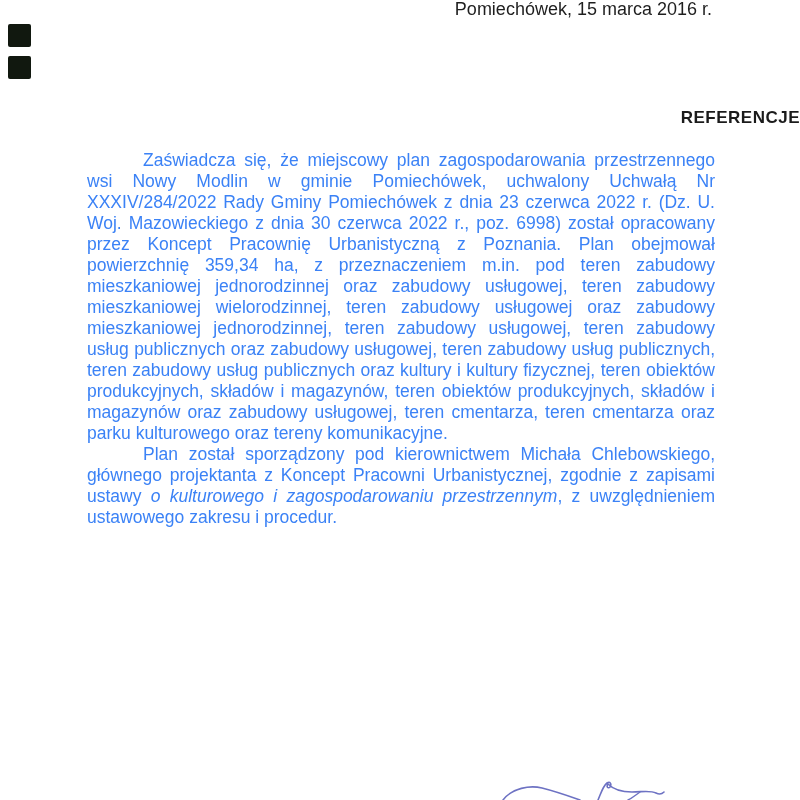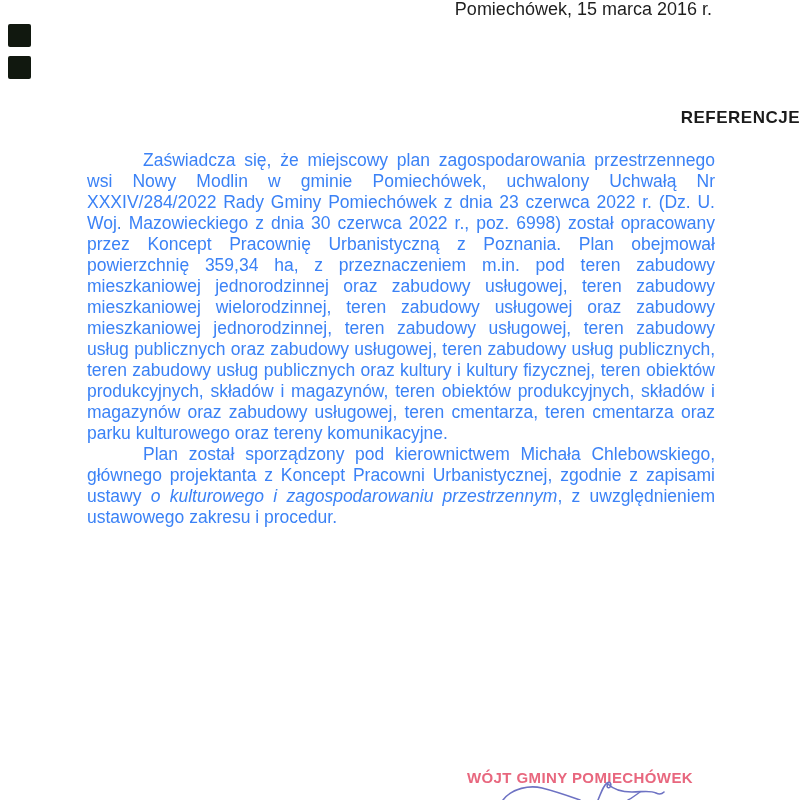--- a/index.html
+++ b/index.html
@@ -93,21 +93,20 @@
 
   <div class="date-line">Pomiechówek, 15 marca 2016 r.</div>
 
   <div class="doc-title">REFERENCJE</div>
 
   <div class="body-text">
     <p>Zaświadcza się, że miejscowy plan zagospodarowania przestrzennego wsi Nowy Modlin w gminie Pomiechówek, uchwalony Uchwałą Nr XXXIV/284/2022 Rady Gminy Pomiechówek z dnia 23 czerwca 2022 r. (Dz. U. Woj. Mazowieckiego z dnia 30 czerwca 2022 r., poz. 6998) został opracowany przez Koncept Pracownię Urbanistyczną z Poznania. Plan obejmował powierzchnię 359,34 ha, z przeznaczeniem m.in. pod teren zabudowy mieszkaniowej jednorodzinnej oraz zabudowy usługowej, teren zabudowy mieszkaniowej wielorodzinnej, teren zabudowy usługowej oraz zabudowy mieszkaniowej jednorodzinnej, teren zabudowy usługowej, teren zabudowy usług publicznych oraz zabudowy usługowej, teren zabudowy usług publicznych, teren zabudowy usług publicznych oraz kultury i kultury fizycznej, teren obiektów produkcyjnych, składów i magazynów, teren obiektów produkcyjnych, składów i magazynów oraz zabudowy usługowej, teren cmentarza, teren cmentarza oraz parku kulturowego oraz tereny komunikacyjne.</p>
     <p><span>Plan został sporządzony pod kierownictwem Michała Chlebowskiego, głównego projektanta z Koncept Pracowni Urbanistycznej, zgodnie z zapisami ustawy </span><span class="italic-seg">o kulturowego i zagospodarowaniu przestrzennym</span><span>, z uwzględnieniem ustawowego zakresu i procedur.</span></p>
   </div>
 
-  <div class="stamp-text" style="color: rgb(232, 103, 126);">WÓJT GMINY POMIECHÓWEK</div>
 
   <svg class="signature-svg" viewBox="0 0 220 20" fill="none" xmlns="http://www.w3.org/2000/svg">
     <path d="M 13,20 C 22,8 40,5 52,8 C 64,11 76,15 90,20" stroke="#6d72c3" stroke-width="1.6" stroke-linecap="round"></path>
     <path d="M 108,20 C 111,13 113,6 117,3 C 120,1 122,4 120,7 C 118,9 116,7 118,4
              C 122,8 130,12 142,12 C 152,12 160,10 166,13 C 170,15 172,14 174,12" stroke="#6d72c3" stroke-width="1.6" stroke-linecap="round"></path>
     <path d="M 150,12 C 146,15 142,18 138,20" stroke="#6d72c3" stroke-width="1.4" stroke-linecap="round"></path>
   </svg>
 
 </div>
 

